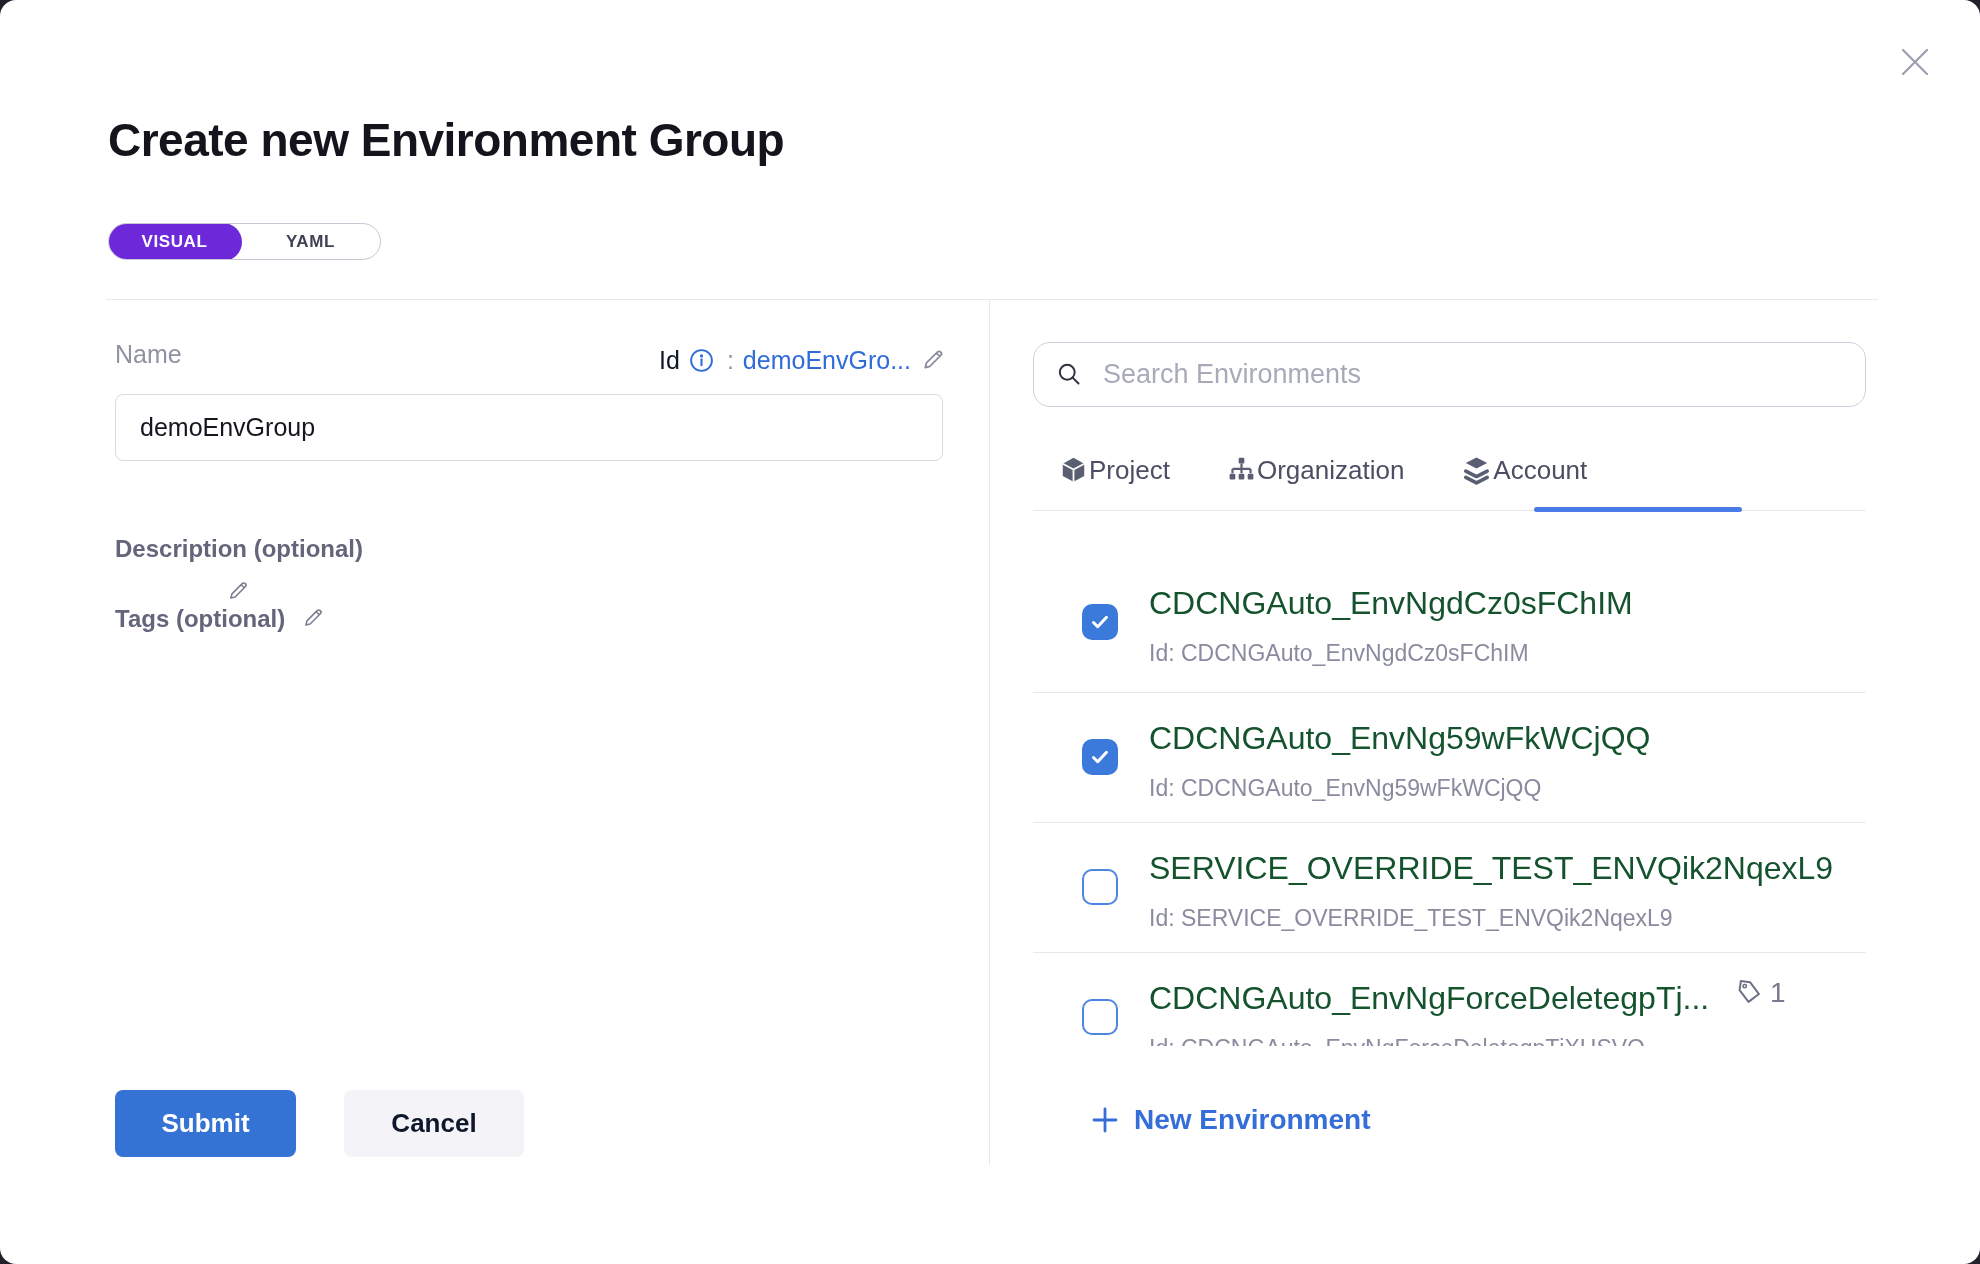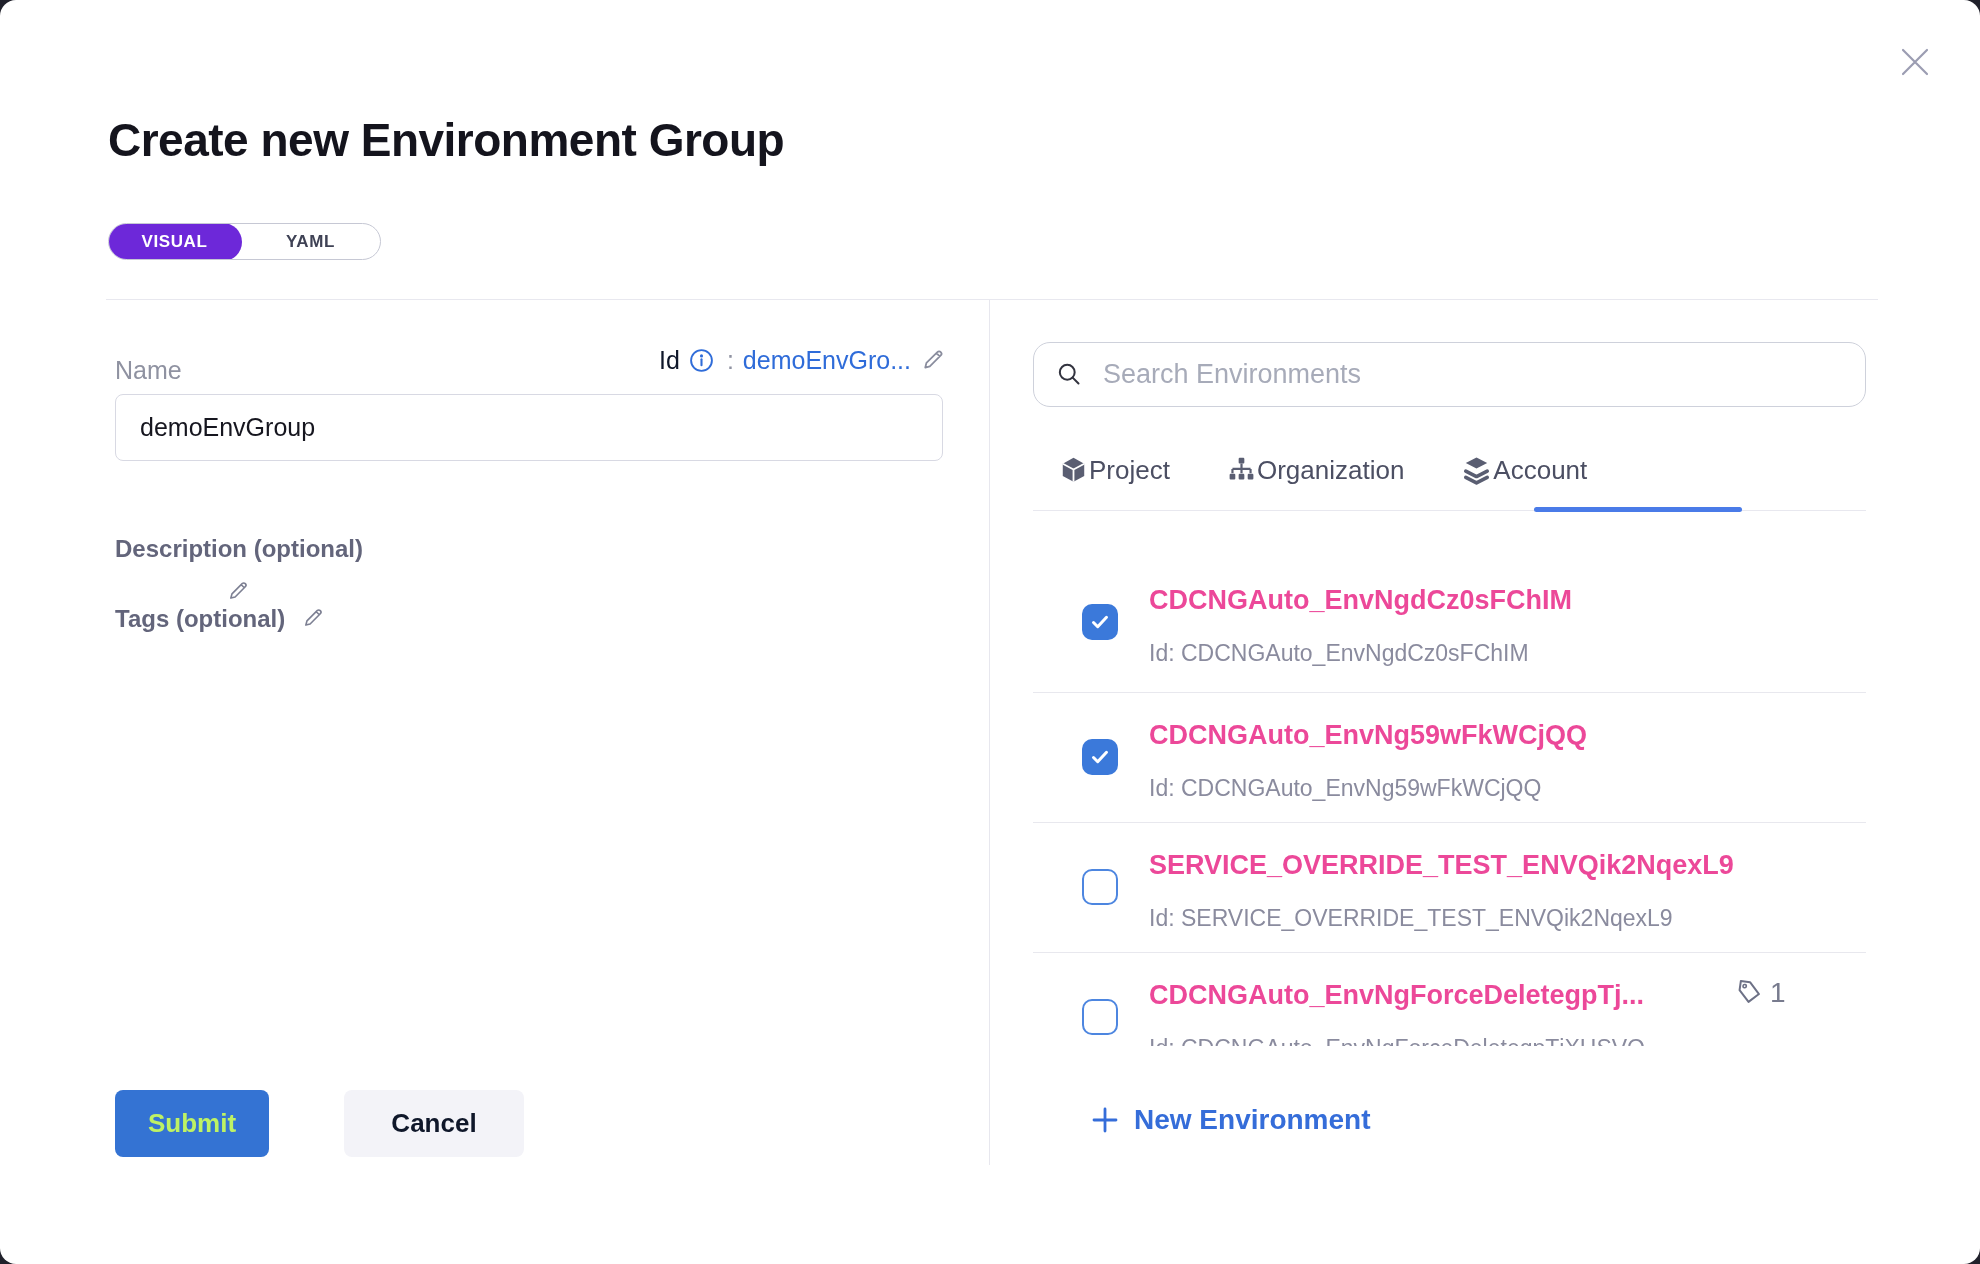--- a/index.html
+++ b/index.html
@@ -16,51 +16,51 @@
   
   .toggle { position:absolute; left:108px; top:223px; height:37px; display:flex; border:1.5px solid #c6c8d4; border-radius:19px; background:#ffffff; overflow:hidden; }
   .toggle .seg { display:flex; align-items:center; justify-content:center; font-size:17px; font-weight:700; letter-spacing:0.6px; cursor:pointer; }
   .toggle .seg.visual { width:134px; background:#6d28d9; color:#ffffff; border-radius:19px; margin:-1.5px 0 -1.5px -1.5px; }
   .toggle .seg.yaml { width:138px; color:#3f4255; }
 
   .divider-top { position:absolute; left:106px; top:299px; width:1772px; height:1px; background:#e8e8ef; }
   .divider-vert { position:absolute; left:989px; top:300px; width:1px; height:865px; background:#e7e7ee; }
 
   
-  .name-label { position:absolute; left:115px; top:356px; font-size:25px; color:#8f92a1; }
+  .name-label { position:absolute; left:115px; top:340px; font-size:25px; color:#8f92a1; }
   .id-row { position:absolute; left:520px; top:346px; width:428px; display:flex; align-items:center; justify-content:flex-end; gap:9px; font-size:25px; }
   .id-row .id-label { color:#0f172a; }
   .id-row .id-sep { color:#8f92a1; margin-left:4px; }
   .id-row .id-value { color:#2f6cd9; }
   .name-input { position:absolute; left:115px; top:394px; width:828px; height:67px; border:1.5px solid #d8d9e3; border-radius:8px; font-size:25px; color:#16161f; padding:0 24px; outline:none; font-family:"Liberation Sans","DejaVu Sans",sans-serif; }
 
   .opt-row { position:absolute; display:flex; align-items:center; gap:16px; font-size:24px; font-weight:700; color:#63657b; }
   .opt-row.desc { left:115px; top:535px;flex-direction:column; }
   .opt-row.tags { left:115px; top:605px; }
 
   .btn { position:absolute; top:1090px; height:67px; border-radius:8px; display:flex; align-items:center; justify-content:center; font-size:26px; font-weight:700; cursor:pointer; }
-  .btn.submit { left:115px; width:154px; background:#3473d3; color:#bef264; }
+  .btn.submit { left:115px; width:181px; background:#3473d3; color:#ffffff; }
   .btn.cancel { left:344px; width:180px; background:#f3f3f8; color:#0f172a; }
 
   
   .search-box { position:absolute; left:1033px; top:342px; width:833px; height:65px; border:1.5px solid #ced1db; border-radius:17px; display:flex; align-items:center; }
   .search-box svg { margin-left:22px; flex:none; }
   .search-input { border:none; outline:none; flex:1; height:100%; font-size:27px; color:#1b1b26; padding:0 20px; background:transparent; font-family:"Liberation Sans","DejaVu Sans",sans-serif; }
   .search-input::placeholder { color:#a7abb9; }
 
   .tabs { position:absolute; left:1058px; top:448px; display:flex; gap:56px; align-items:center; height:44px; }
   .tab { display:flex; align-items:center; cursor:pointer; }
   .tab .tab-label { font-size:26px; font-weight:500; color:#4c4f63; }
   .tabs-baseline { position:absolute; left:1033px; top:510px; width:833px; height:1px; background:#e8e8ef; }
   .tab-active-bar { position:absolute; left:1534px; top:507px; width:208px; height:5px; border-radius:3px; background:#4a7be8; }
 
   .env-list { position:absolute; left:1033px; top:513px; width:833px; height:533px; overflow:hidden; }
   .env-row { position:absolute; left:0; width:100%; }
   .row-line { position:absolute; left:0; width:100%; height:1px; background:#e8e8ee; }
-  .env-title { position:absolute; left:116px; font-size:27px; color:#ec4899; white-space:nowrap;font-weight:bold; }
+  .env-title { position:absolute; left:116px; font-size:32px; color:#14532d; white-space:nowrap; }
   .env-id { position:absolute; left:116px; font-size:23px; color:#8a8b9e; white-space:nowrap; }
   .cbox { position:absolute; left:49px; width:36px; height:36px; border-radius:10px; cursor:pointer; }
   .cbox.checked { background:#3b79da; display:flex; align-items:center; justify-content:center; }
   .cbox.unchecked { background:#ffffff; border:2.5px solid #4d86e0; }
   .tag-badge { position:absolute; display:flex; align-items:center; gap:7px; color:#787b8e; font-size:28px; }
 
   .new-env { position:absolute; left:1089px; top:1104px; display:flex; align-items:center; gap:13px; cursor:pointer; }
   .new-env .new-env-label { font-size:28px; font-weight:700; color:#356dd9; }
 </style>
 </head>

